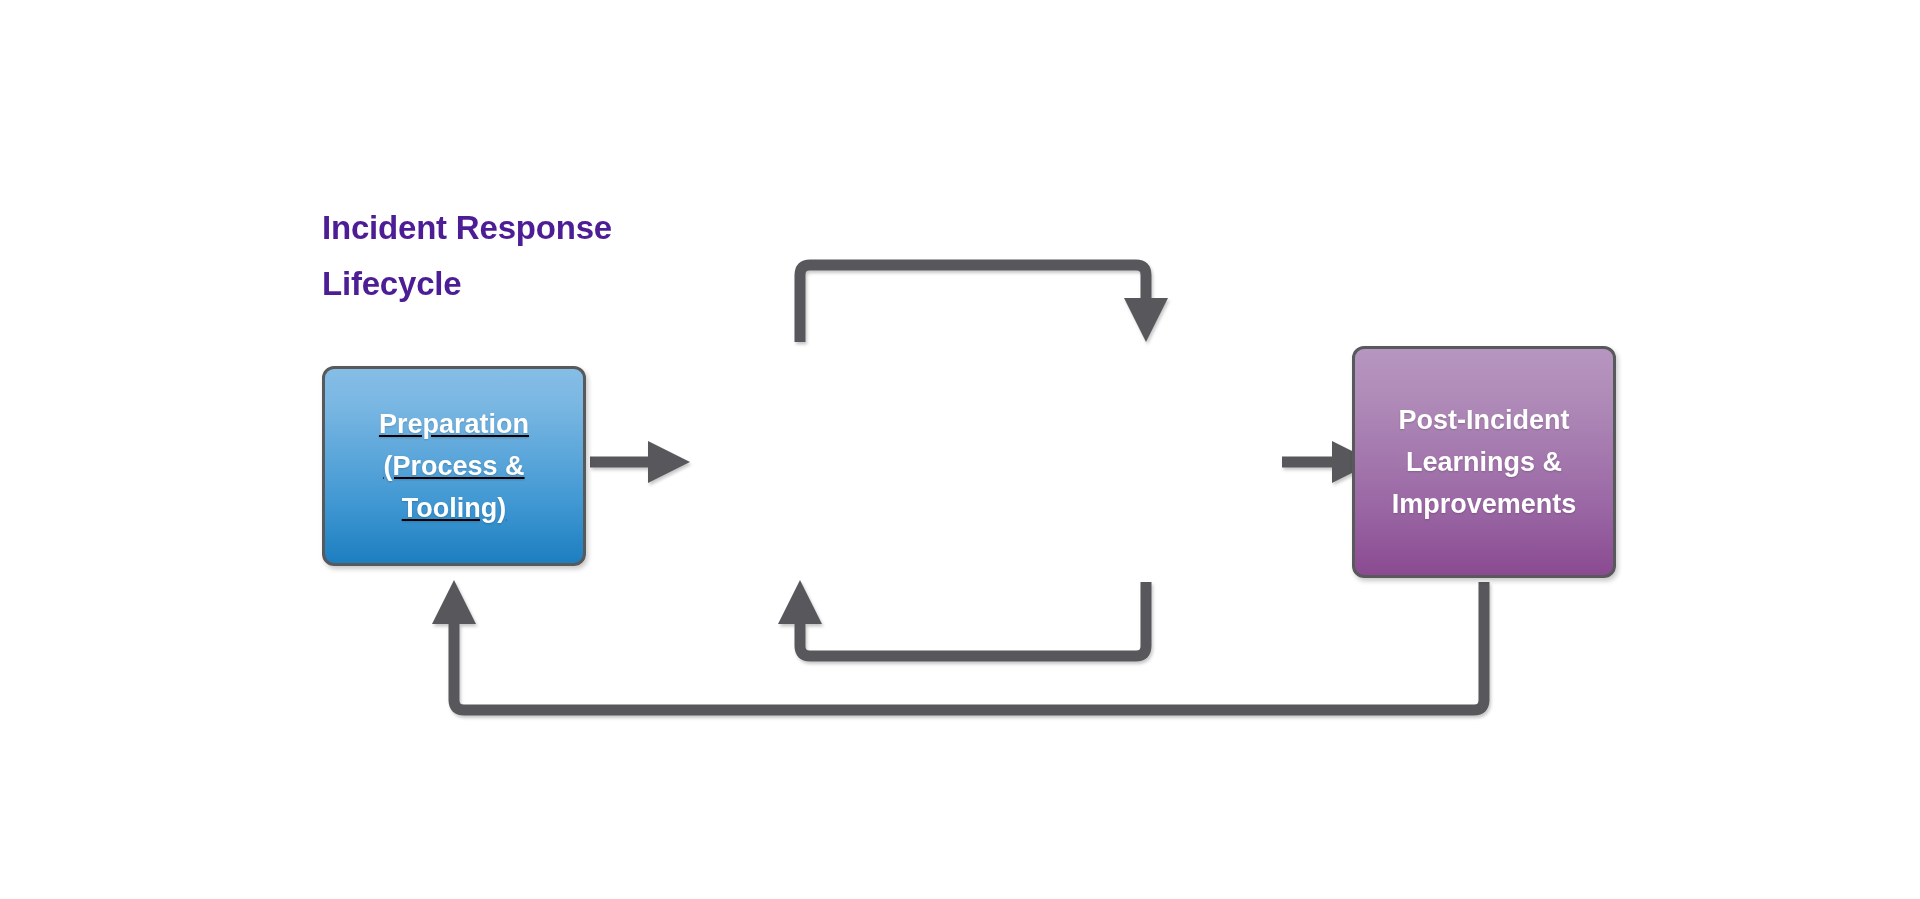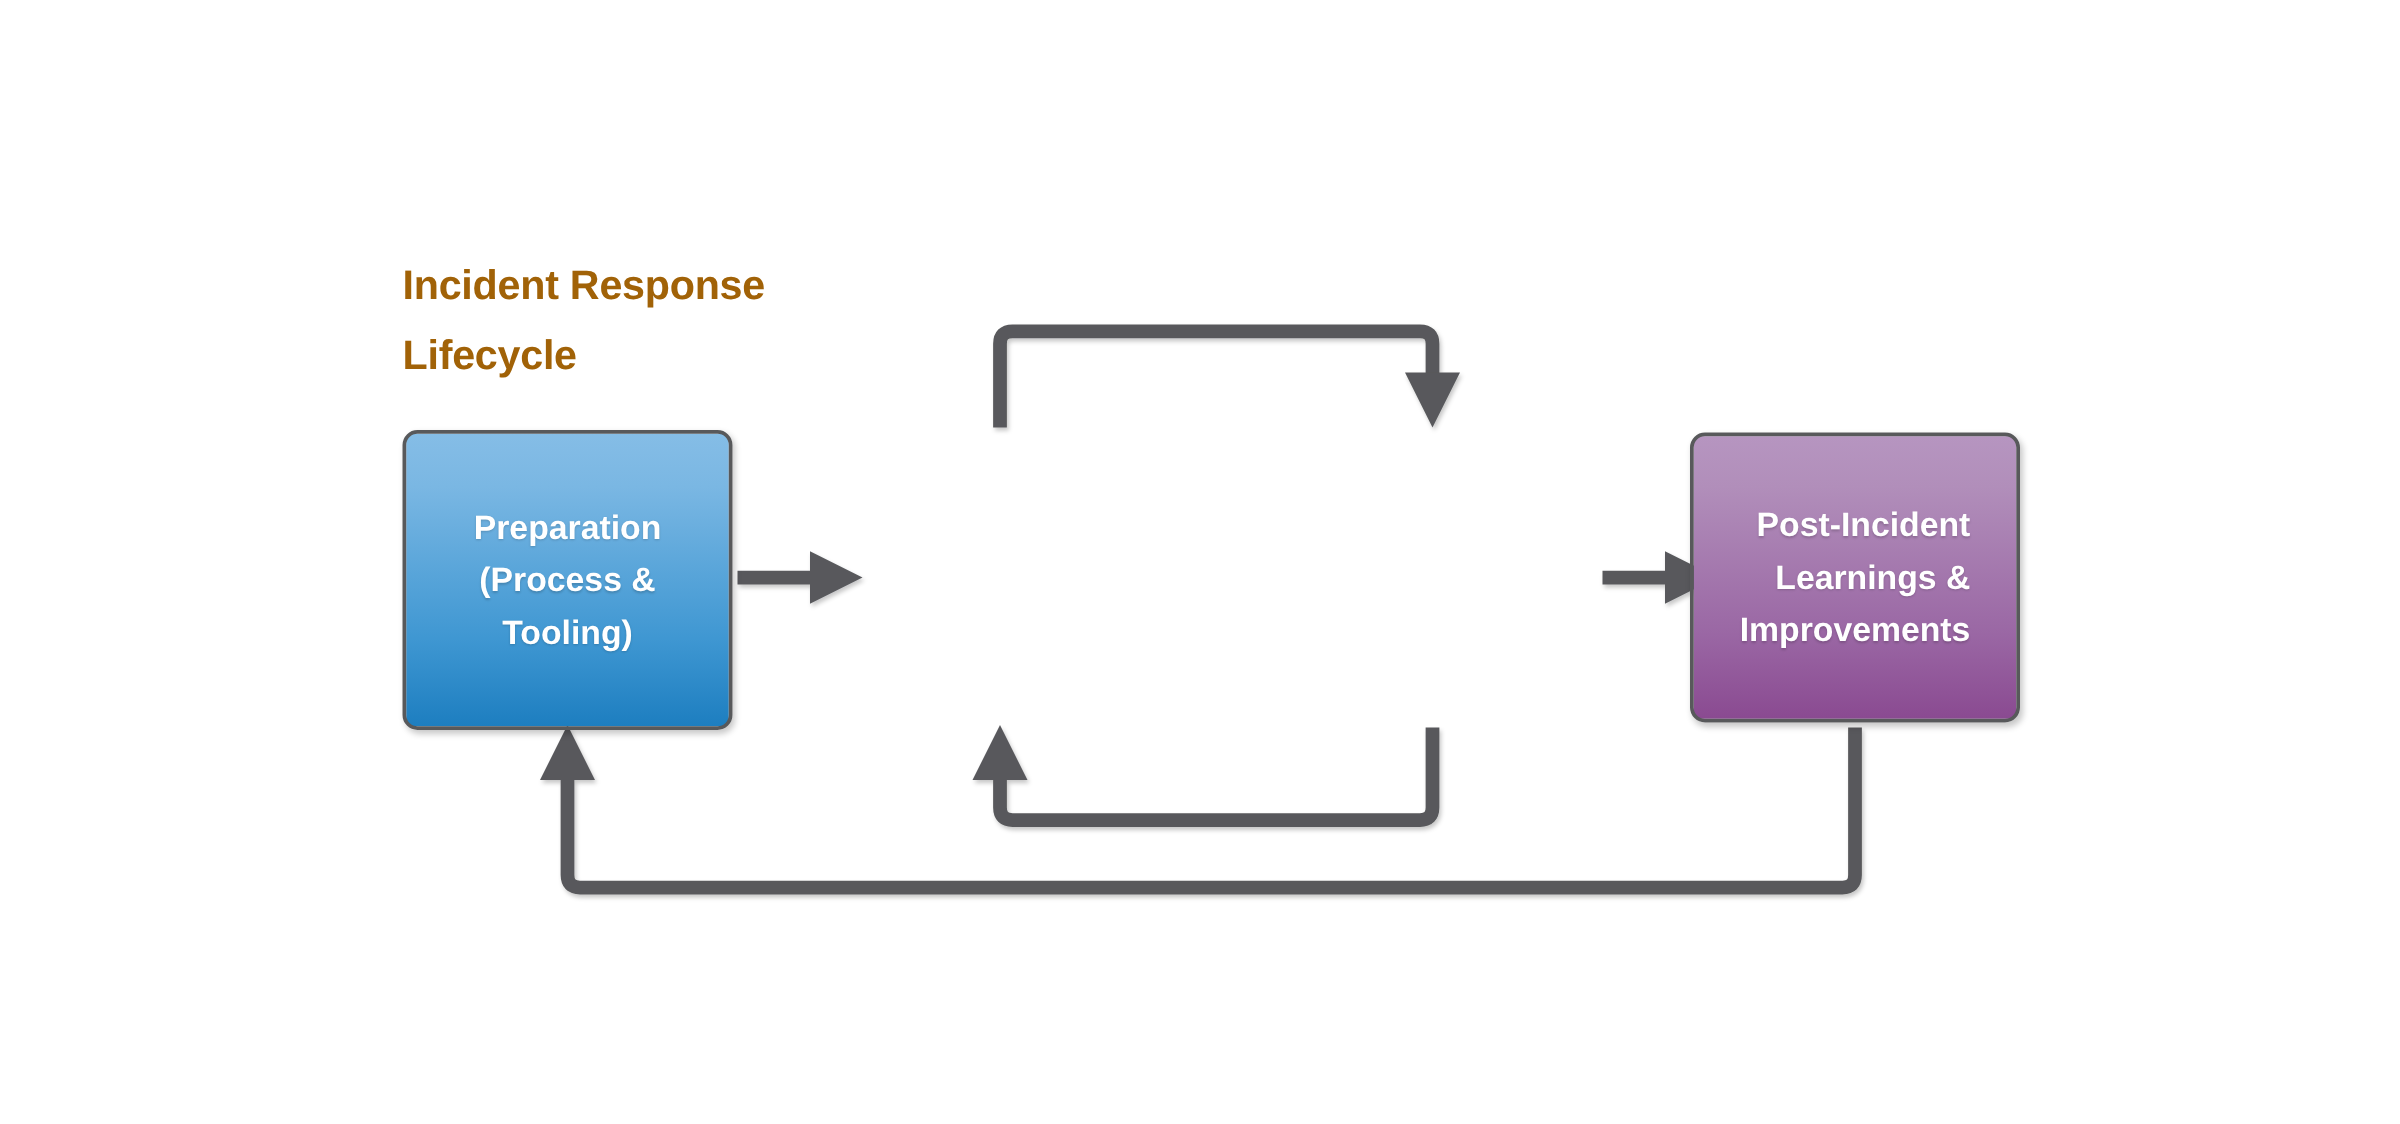--- a/index.html
+++ b/index.html
@@ -22,21 +22,21 @@
     height: 899px;
   }
   .diagram-title {
     position: absolute;
     left: 322px;
     top: 200px;
     width: 420px;
     font-size: 33px;
     font-weight: bold;
     line-height: 56px;
-    color: #a16207;
+    color: #4c1d95;
     letter-spacing: -0.2px;
     white-space: pre-line;
   }
   .connectors {
     position: absolute;
     left: 0;
     top: 0;
     width: 1920px;
     height: 899px;
     pointer-events: none;
@@ -55,35 +55,35 @@
   .node-label {
     color: #ffffff;
     font-size: 27px;
     font-weight: bold;
     line-height: 42px;
     white-space: pre-line;
     text-shadow: 0 1px 2px rgba(0,0,0,0.18);
     padding: 0 10px;
   }
   #node-0 {
-    left: 322px; top: 344px; width: 264px; height: 240px;
+    left: 322px; top: 366px; width: 264px; height: 200px;
     background: linear-gradient(to bottom, #85bde6 0%, #7ab7e3 18%, #3f97d2 70%, #1d7ec0 100%);
+    text-decoration: underline;
   }
   #node-1 {
     left: 668px; top: 346px; width: 264px; height: 232px;
     background: linear-gradient(to bottom, #fac47c 0%, #f9bd70 18%, #f19e44 70%, #ef8a1e 100%);
   }
   #node-2 {
     left: 1014px; top: 346px; width: 264px; height: 232px;
     background: linear-gradient(to bottom, #5cc0ac 0%, #55bca7 18%, #2ba188 70%, #139279 100%);
   }
   #node-3 {
     left: 1352px; top: 346px; width: 264px; height: 232px;
     background: linear-gradient(to bottom, #b695c0 0%, #b18eba 18%, #9a67a4 70%, #8a4a91 100%);
-    text-align: right;
   }
 </style>
 </head>
 <body>
 
 <div id="canvas">
 
   <div class="diagram-title">Incident Response
 Lifecycle</div>
 

